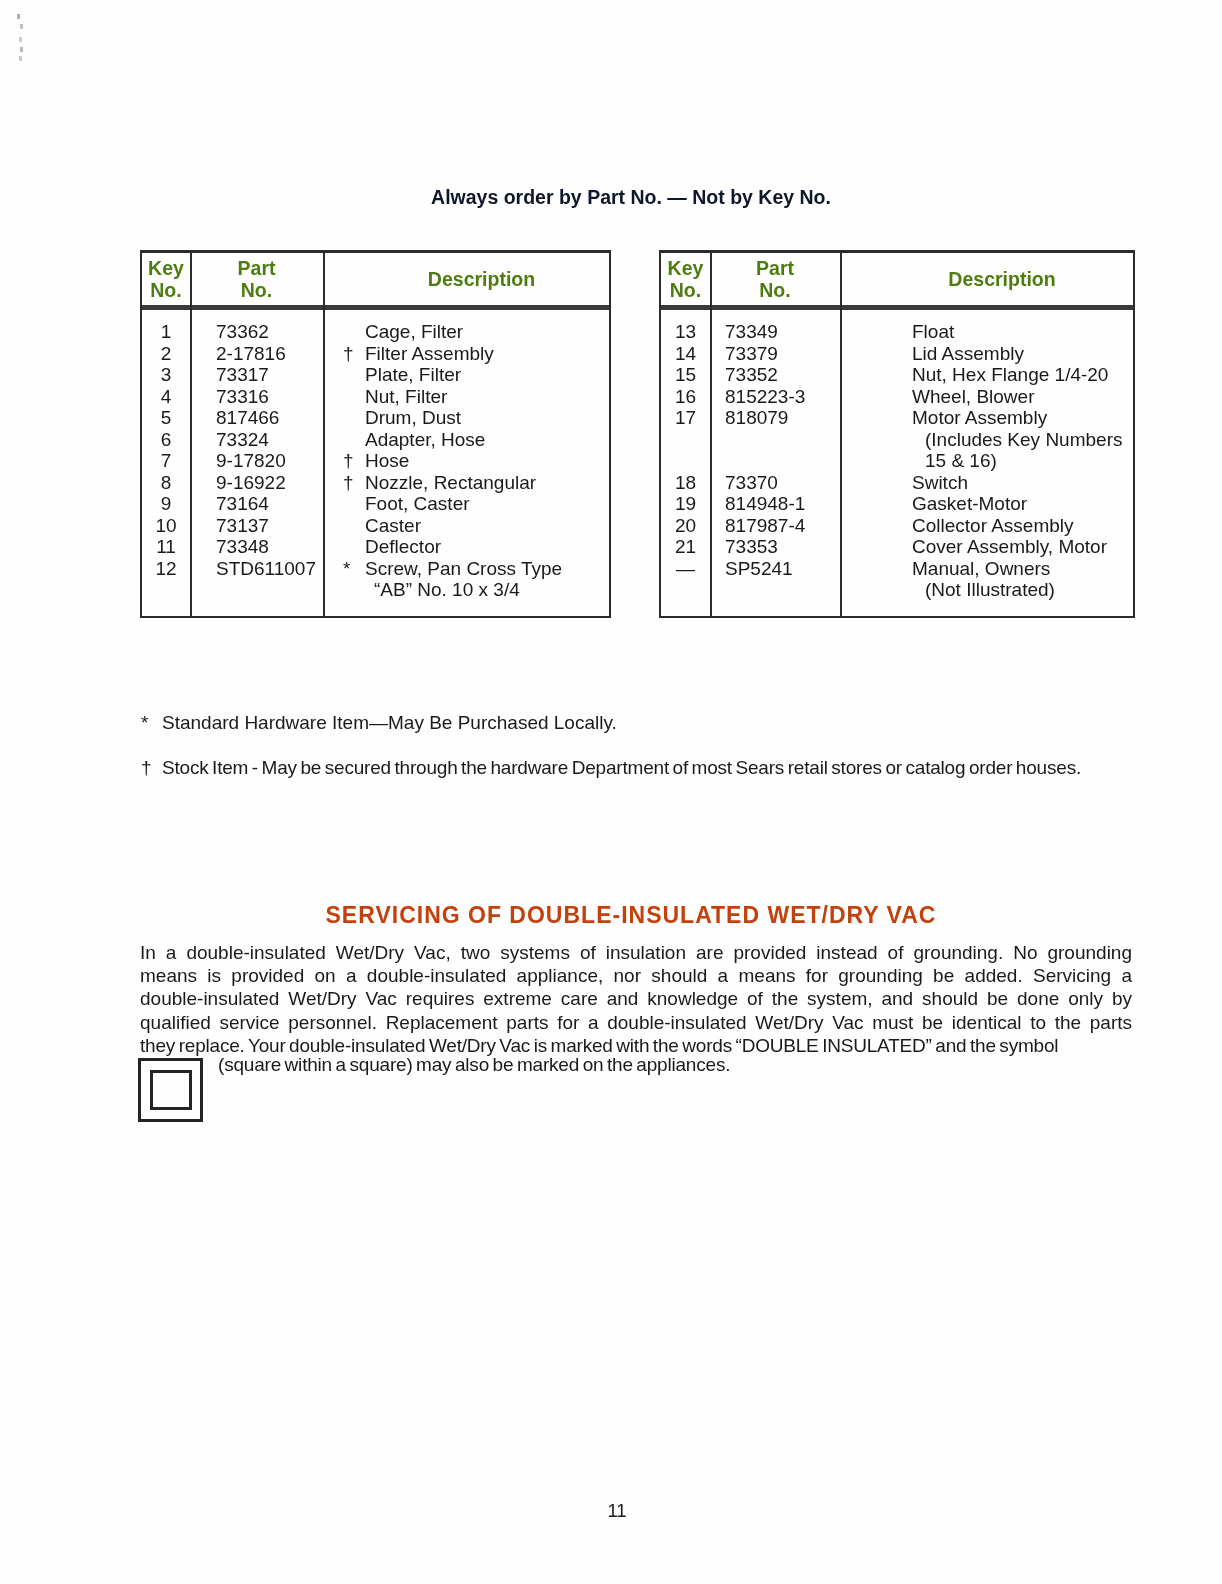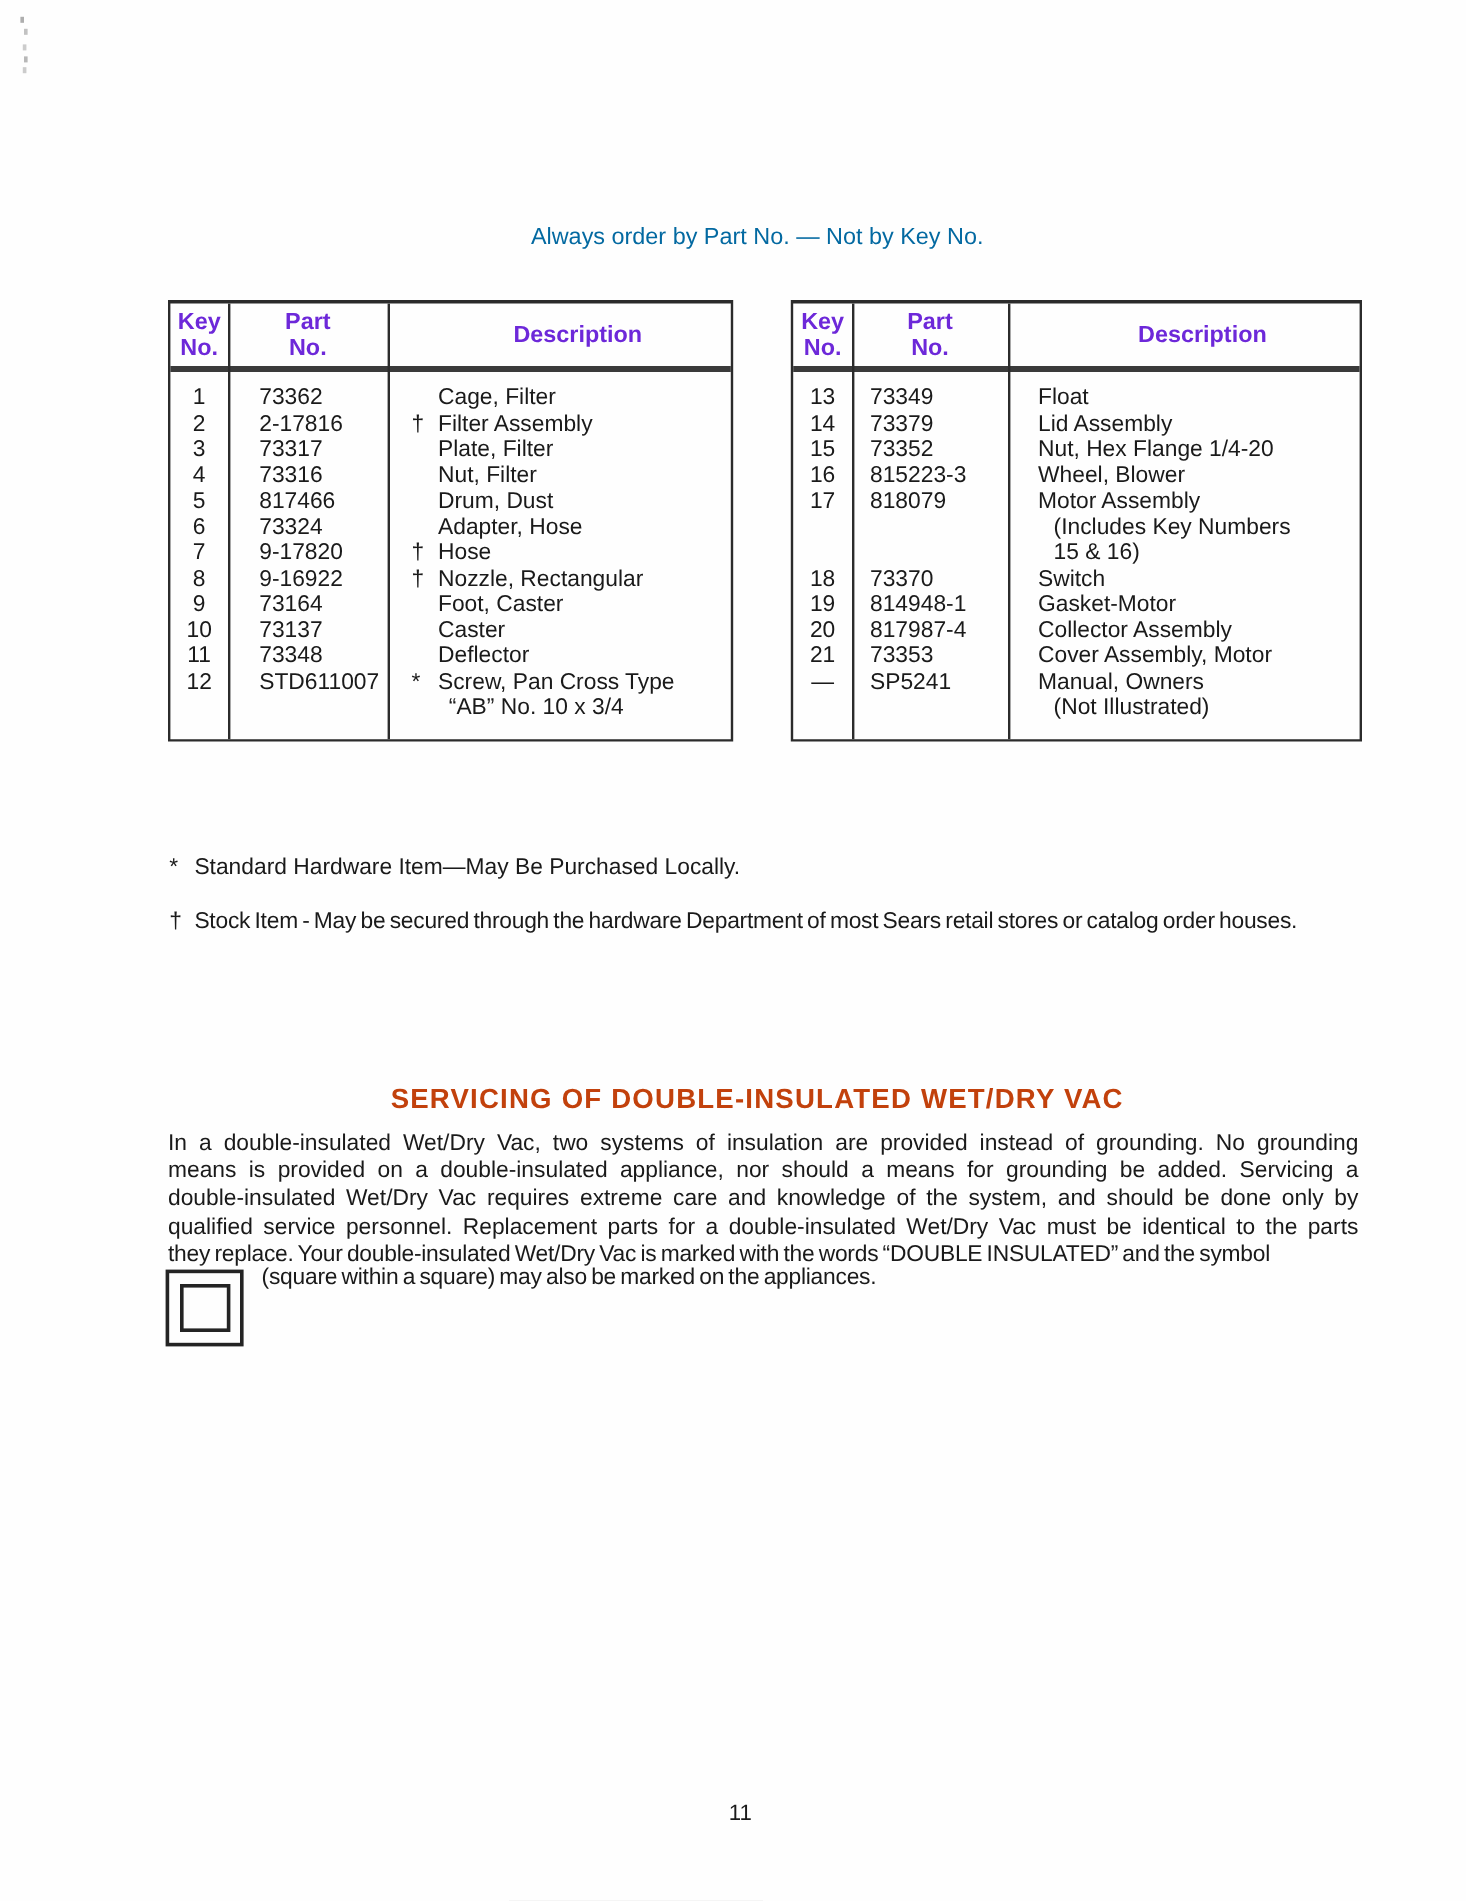--- a/index.html
+++ b/index.html
@@ -4,45 +4,45 @@
 <style>
   html,body{margin:0;padding:0;background:#e8e8e8;}
   .page{position:relative;width:1222px;height:1584px;background:#fefefe;
         font-family:"Liberation Sans",sans-serif;color:#1a1a1a;overflow:hidden;margin:0 auto;}
 
   .speck{position:absolute;background:#9a9a9a;width:3px;height:5px;}
 
   .title{position:absolute;top:86px;left:40px;right:0;text-align:center;
          font-weight:bold;font-size:25px;line-height:30px;letter-spacing:.3px;color:#151515;}
   .order-note{position:absolute;top:186px;left:40px;right:0;text-align:center;
-         font-weight:normal;font-size:19.5px;color:#0369a1;}
+         font-weight:bold;font-size:19.5px;color:#0f172a;}
 
   .ptable{position:absolute;top:250px;height:368px;border:2px solid #2b2b2b;border-top-width:3px;
           box-sizing:border-box;background:#fefefe;}
   .t0{left:140px;width:471px;}
   .t1{left:659px;width:476px;}
   .vline{position:absolute;top:0;bottom:0;width:2px;background:#2b2b2b;}
   .t0 .v1{left:48px}.t0 .v2{left:181px}
   .t1 .v1{left:49px}.t1 .v2{left:179px}
 
   .thead{height:52px;border-bottom:5px solid #3a3a3a;display:flex;}
   .hc{display:flex;flex-direction:column;align-items:center;justify-content:center;
-      font-weight:bold;font-size:19.5px;line-height:22px;color:#6d28d9;}
+      font-weight:bold;font-size:19.5px;line-height:22px;color:#4d7c0f;}
   .t0 .hck{width:48px}.t0 .hcp{width:133px}
   .t1 .hck{width:49px}.t1 .hcp{width:130px}
   .hcd{flex:1;margin-left:31px;}
 
   .tbody{padding-top:11px;}
   .line{display:flex;height:21.5px;font-size:19px;line-height:21.5px;}
   .lk{text-align:center;}
   .t0 .lk{width:48px}.t1 .lk{width:49px}
   .lp{box-sizing:border-box;}
   .t0 .lp{width:133px;padding-left:26px}.t1 .lp{width:130px;padding-left:15px}
   .ld{flex:1;display:flex;}
-  .t0 .ld{padding-left:20px}.t1 .ld{padding-left:25px}
+  .t0 .ld{padding-left:20px}.t1 .ld{padding-left:72px}
   .sym{width:22px;}
   .t1 .sym{width:0;overflow:hidden;}
   .cont .dtext{padding-left:9px;}
   .t1 .cont .dtext{padding-left:13px;}
 
   .footnotes{position:absolute;left:141px;top:712px;font-size:19px;}
   .fnote{white-space:nowrap;margin-bottom:23px;}
   .fsym{display:inline-block;width:21px;}
   .tight{letter-spacing:-0.2px;word-spacing:-1.5px;}
 

